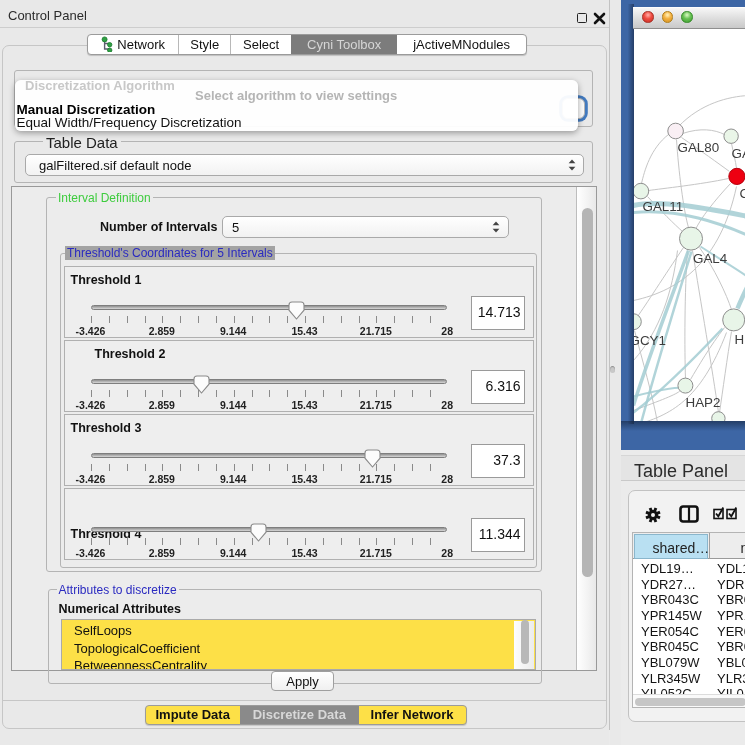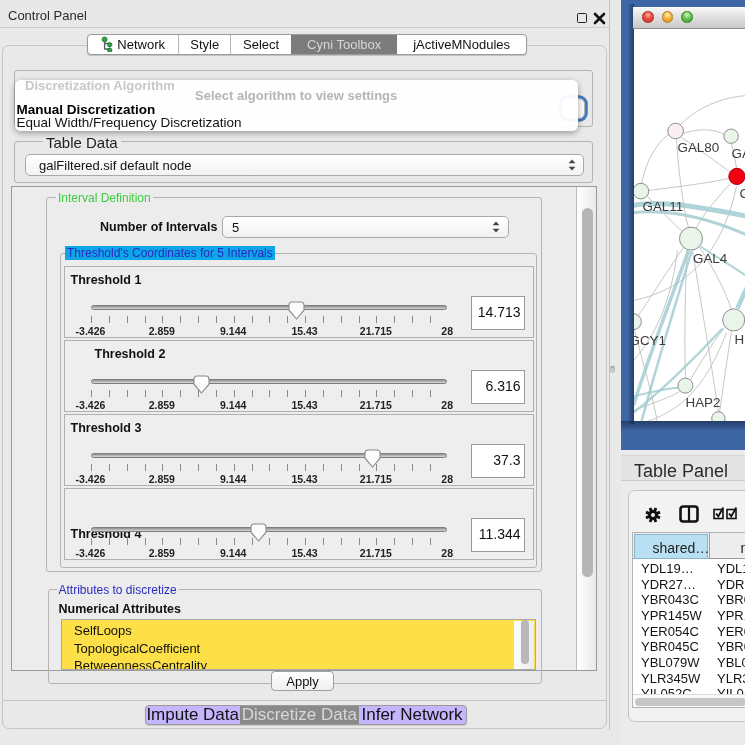--- a/index.html
+++ b/index.html
@@ -65,21 +65,21 @@
 
   <div class="abs" style="left:100px;top:220px;font-size:12.5px;font-weight:bold;color:#111;">Number of Intervals</div>
   <div class="abs" style="left:222px;top:215.5px;width:287px;height:22.5px;background:linear-gradient(#ffffff,#f1f1f1);border:1px solid #a9a9a9;border-radius:5px;"></div>
   <div class="abs" style="left:232px;top:220px;font-size:13px;color:#111;">5</div>
   <svg class="abs" style="left:490px;top:219px;" width="12" height="16" viewBox="0 0 12 16">
     <path d="M2.6 6.2 L6 2.4 L9.4 6.2 Z" fill="#444"></path>
     <path d="M2.6 9.8 L6 13.6 L9.4 9.8 Z" fill="#444"></path>
   </svg>
 
   <div class="abs" style="left:60px;top:252.5px;width:477px;height:315px;border:1px solid #b4b4b4;border-radius:3px;"></div>
-  <div class="abs" style="left:65px;top:246px;font-size:12px;color:#2a2ac0;background:#0ea5e9;padding:0 2px;">Threshold's Coordinates for 5 Intervals</div>
+  <div class="abs" style="left:65px;top:246px;font-size:12px;color:#2a2ac0;background:#a3a3a3;padding:0 2px;">Threshold's Coordinates for 5 Intervals</div>
 
   <div class="abs" style="left:63.5px;top:265.5px;width:470.5px;height:72.5px;background:#eeeeee;border:1px solid #b0b0b0;"></div>
   <div class="abs" style="left:70.5px;top:272.5px;font-size:12.5px;font-weight:bold;color:#111;">Threshold 1</div>
   <div class="abs" style="left:90.5px;top:305.0px;width:356.7px;height:5px;background:linear-gradient(#8f8f8f,#d8d8d8);border:1px solid #7e7e7e;border-radius:2.5px;"></div>
   <div class="abs" style="left:90.5px;top:316.0px;width:357.7px;height:6.5px;background:repeating-linear-gradient(to right,#8a8a8a 0 1px,transparent 1px 17.835px);"></div>
   <div class="abs" style="left:65.5px;top:324.5px;width:50px;text-align:center;font-size:10.5px;font-weight:bold;color:#222;">-3.426</div>
   <div class="abs" style="left:136.84px;top:324.5px;width:50px;text-align:center;font-size:10.5px;font-weight:bold;color:#222;">2.859</div>
   <div class="abs" style="left:208.18px;top:324.5px;width:50px;text-align:center;font-size:10.5px;font-weight:bold;color:#222;">9.144</div>
   <div class="abs" style="left:279.52px;top:324.5px;width:50px;text-align:center;font-size:10.5px;font-weight:bold;color:#222;">15.43</div>
   <div class="abs" style="left:350.86px;top:324.5px;width:50px;text-align:center;font-size:10.5px;font-weight:bold;color:#222;">21.715</div>
@@ -142,21 +142,21 @@
   <div class="abs" style="left:61px;top:619px;width:475px;height:51px;background:#fde047;border:1px solid #aaa;overflow:hidden;">
     <div style="font-size:13px;color:#111;padding:2px 0 0 12px;line-height:17.6px;">SelfLoops<br>TopologicalCoefficient<br>BetweennessCentrality</div>
     <div class="abs" style="left:452px;top:1px;width:20px;height:49px;background:linear-gradient(to right,#fdfdfd,#ececec);"></div>
     <div class="abs" style="left:458.5px;top:0px;width:8.5px;height:44px;background:#b8b8b8;border-radius:4.2px;"></div>
   </div>
 
   <div class="abs" style="left:271px;top:671px;width:63px;height:20px;background:linear-gradient(#ffffff,#f0f0f0);border:1px solid #9f9f9f;border-radius:4px;font-size:13px;color:#111;display:flex;align-items:center;justify-content:center;">Apply</div>
 
   <div class="abs" style="left:2px;top:699.5px;width:604px;height:1px;background:#c6c6c6;"></div>
 
-  <div class="abs" style="left:144.5px;top:704.5px;width:322px;height:20.5px;background:#c4b5fd;border:1px solid #9b9b9b;border-radius:4px;box-shadow:0 1px 1px rgba(0,0,0,0.15);overflow:hidden;display:flex;font-size:17px;color:#111;">
+  <div class="abs" style="left:144.5px;top:704.5px;width:322px;height:20.5px;background:#fde047;border:1px solid #9b9b9b;border-radius:4px;box-shadow:0 1px 1px rgba(0,0,0,0.15);overflow:hidden;display:flex;font-size:13px;color:#111;font-weight:bold;">
     <div style="width:95px;display:flex;align-items:center;justify-content:center;">Impute Data</div>
     <div style="width:119.5px;display:flex;align-items:center;justify-content:center;background:#8a8a8a;color:#d8d8d8;">Discretize Data</div>
     <div style="width:107.5px;display:flex;align-items:center;justify-content:center;">Infer Network</div>
   </div>
 </div>
 
 <div class="abs" style="left:608.5px;top:0;width:1px;height:730px;background:#c2c2c2;"></div>
 <div class="abs" style="left:609.5px;top:0;width:11px;height:745px;background:#e9e9e9;"></div>
 
 <div class="abs" style="left:610px;top:366px;width:5px;height:7px;border-radius:50%;background:#c9c9c9;box-shadow:inset 0 1px 1px rgba(0,0,0,0.3);"></div>

